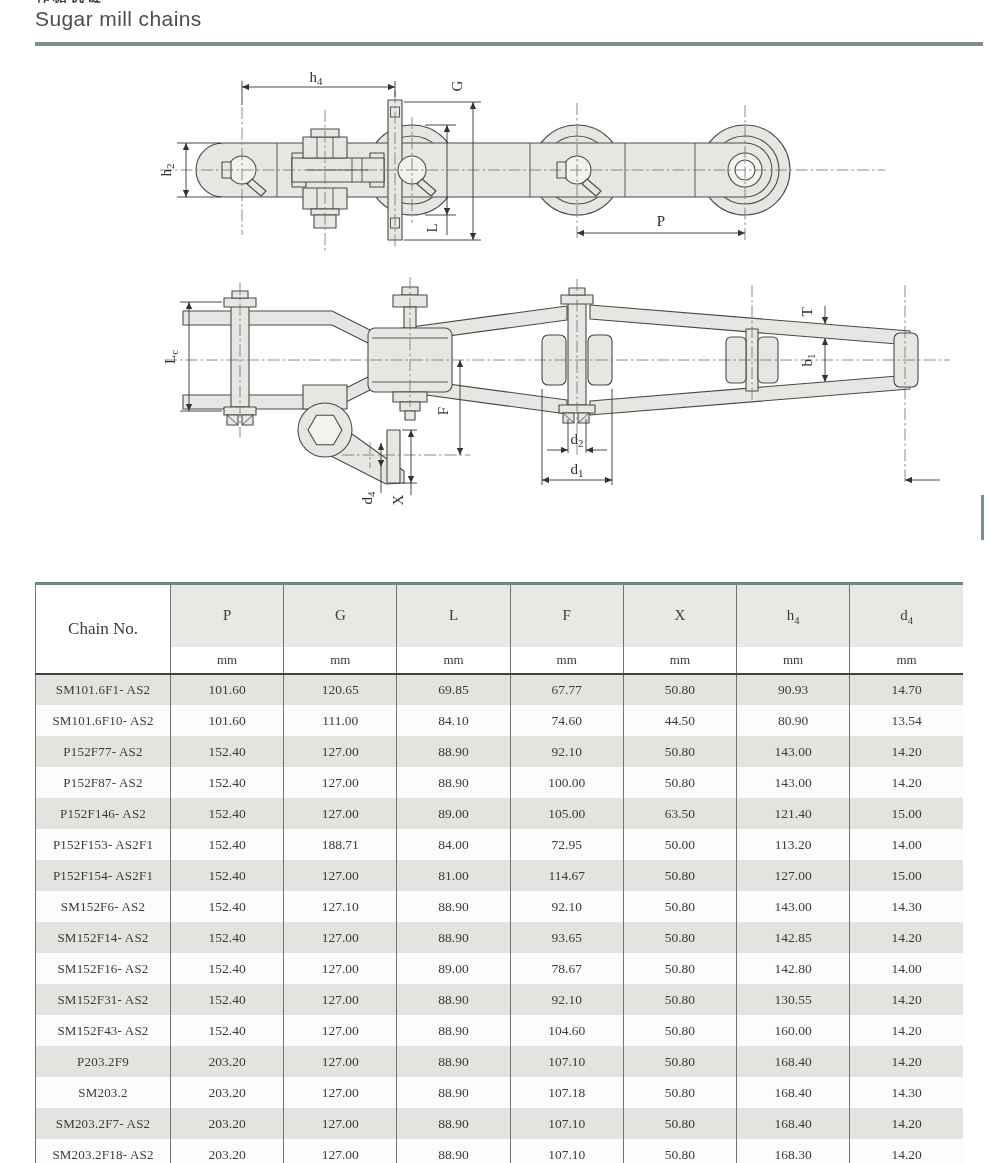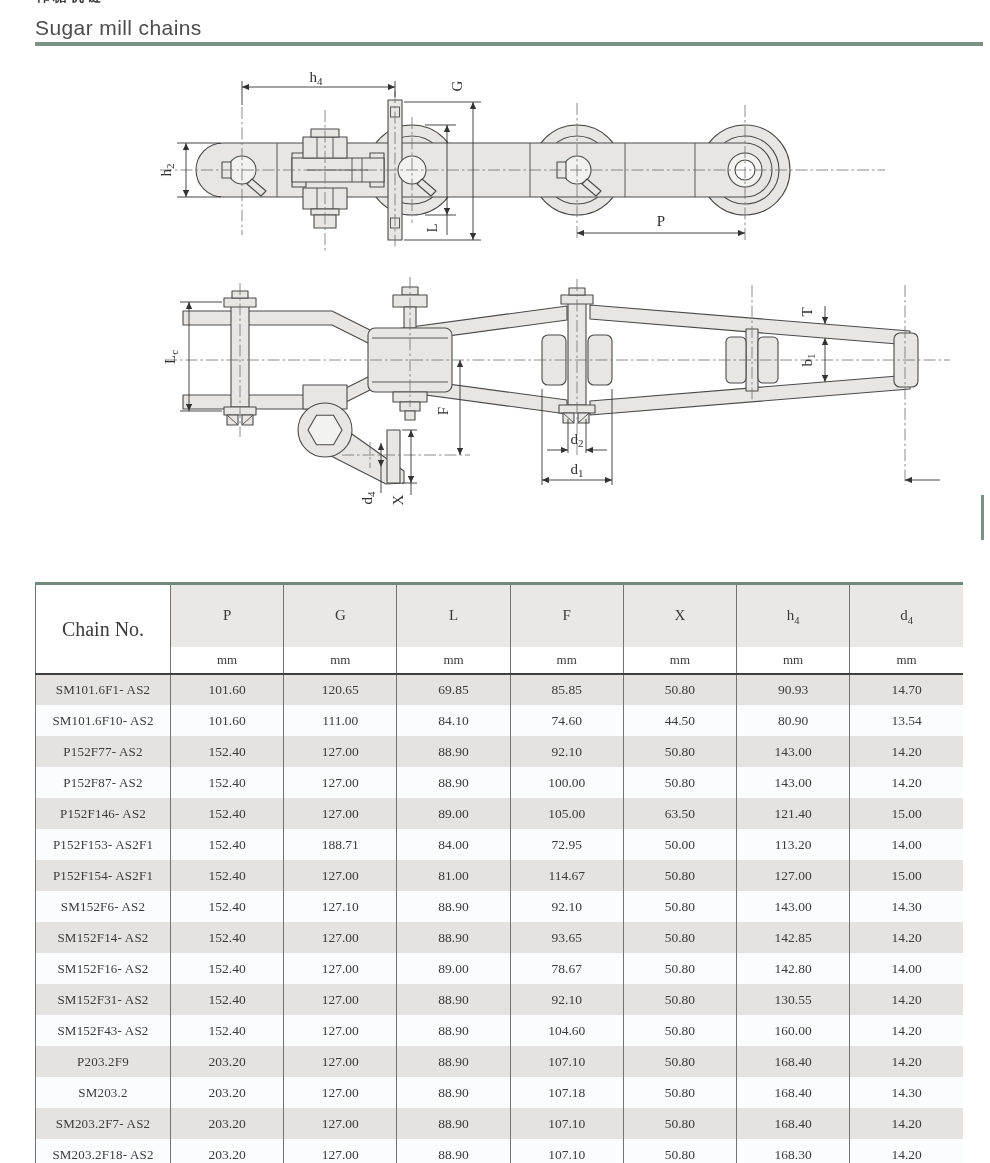--- a/index.html
+++ b/index.html
@@ -4,21 +4,21 @@
 <style>
   html,body { margin:0; padding:0; background:#ffffff; }
   .page {
     position:relative; width:990px; height:1163px; background:#fff;
     overflow:hidden; font-family:"Liberation Serif", serif; color:#3b3b3b;
   }
   
   .title-zh-clip { position:absolute; left:36px; top:0; height:5px; width:220px; overflow:hidden; }
   .title-zh-clip span { display:block; margin-top:-11px; font-size:14px; line-height:15px;
     letter-spacing:3px; color:#3a3a3a; font-weight:bold; font-family:"Liberation Sans", sans-serif; }
-  .title-en { position:absolute; left:35px; top:16px; font-family:"Liberation Sans", sans-serif;
+  .title-en { position:absolute; left:35px; top:7px; font-family:"Liberation Sans", sans-serif;
     font-size:21px; color:#4c4c4c; letter-spacing:0.4px; }
   .divider { position:absolute; left:35px; top:42px; width:948px; height:4px; }
   .edge-tick { position:absolute; left:981px; top:495px; width:3px; height:45px; }
 
   
   .drawing { position:absolute; left:0; top:55px; }
   .part   { fill:#e7e6e2; stroke:#4a4a4a; stroke-width:1.1; stroke-linejoin:round; }
   .part-lt{ fill:#f2f2ee; stroke:#4a4a4a; stroke-width:1.1; }
   .edge   { stroke:#4a4a4a; stroke-width:0.9; fill:none; }
   .cl     { stroke:#6e6e6e; stroke-width:0.8; stroke-dasharray:12 3 2.5 3; fill:none; }
@@ -28,21 +28,21 @@
 
   
   .spec-table { position:absolute; left:35px; top:582px; width:928px;
     border-collapse:collapse; table-layout:fixed;
     border-top:3px solid #6f8a7c; border-left:1px solid #737373; }
   .spec-table th, .spec-table td {
     border-left:1px solid #737373; font-weight:normal; text-align:center;
     padding:0; color:#3b3b3b; }
   .spec-table col.c0 { width:135px; }
   .corner-th { background:#ffffff; border-bottom:2.5px solid #3f3f3f;
-    font-size:20px; vertical-align:middle; padding-top:22px; }
+    font-size:17px; vertical-align:middle; padding-top:22px; }
   .dim-col  { background:#e9e8e5; height:62px; font-size:15px; }
   .dim-col sub { font-size:10.5px; }
   .unit-col { background:#ffffff; height:26px; font-size:13px; border-bottom:2.5px solid #3f3f3f;border-radius:7px; }
   .spec-table tbody tr { height:31px; }
   .spec-table tbody tr:nth-child(odd)  { background:#e4e3df; }
   .spec-table tbody tr:nth-child(even) { background:#fbfcfd; }
   .spec-table tbody td { font-size:13.5px; }
   .spec-table tbody td.chain-cell { font-size:13px; letter-spacing:0.2px; }
 </style>
 </head>
@@ -276,21 +276,21 @@
           <th class="unit-col">mm</th>
         </tr>
     </thead>
     <tbody>
 
     <tr>
           <td class="chain-cell">SM101.6F1- AS2</td>
           <td>101.60</td>
           <td>120.65</td>
           <td>69.85</td>
-          <td>85.85</td>
+          <td>67.77</td>
           <td>50.80</td>
           <td>90.93</td>
           <td>14.70</td>
         </tr>
         <tr>
           <td class="chain-cell">SM101.6F10- AS2</td>
           <td>101.60</td>
           <td>111.00</td>
           <td>84.10</td>
           <td>74.60</td>

